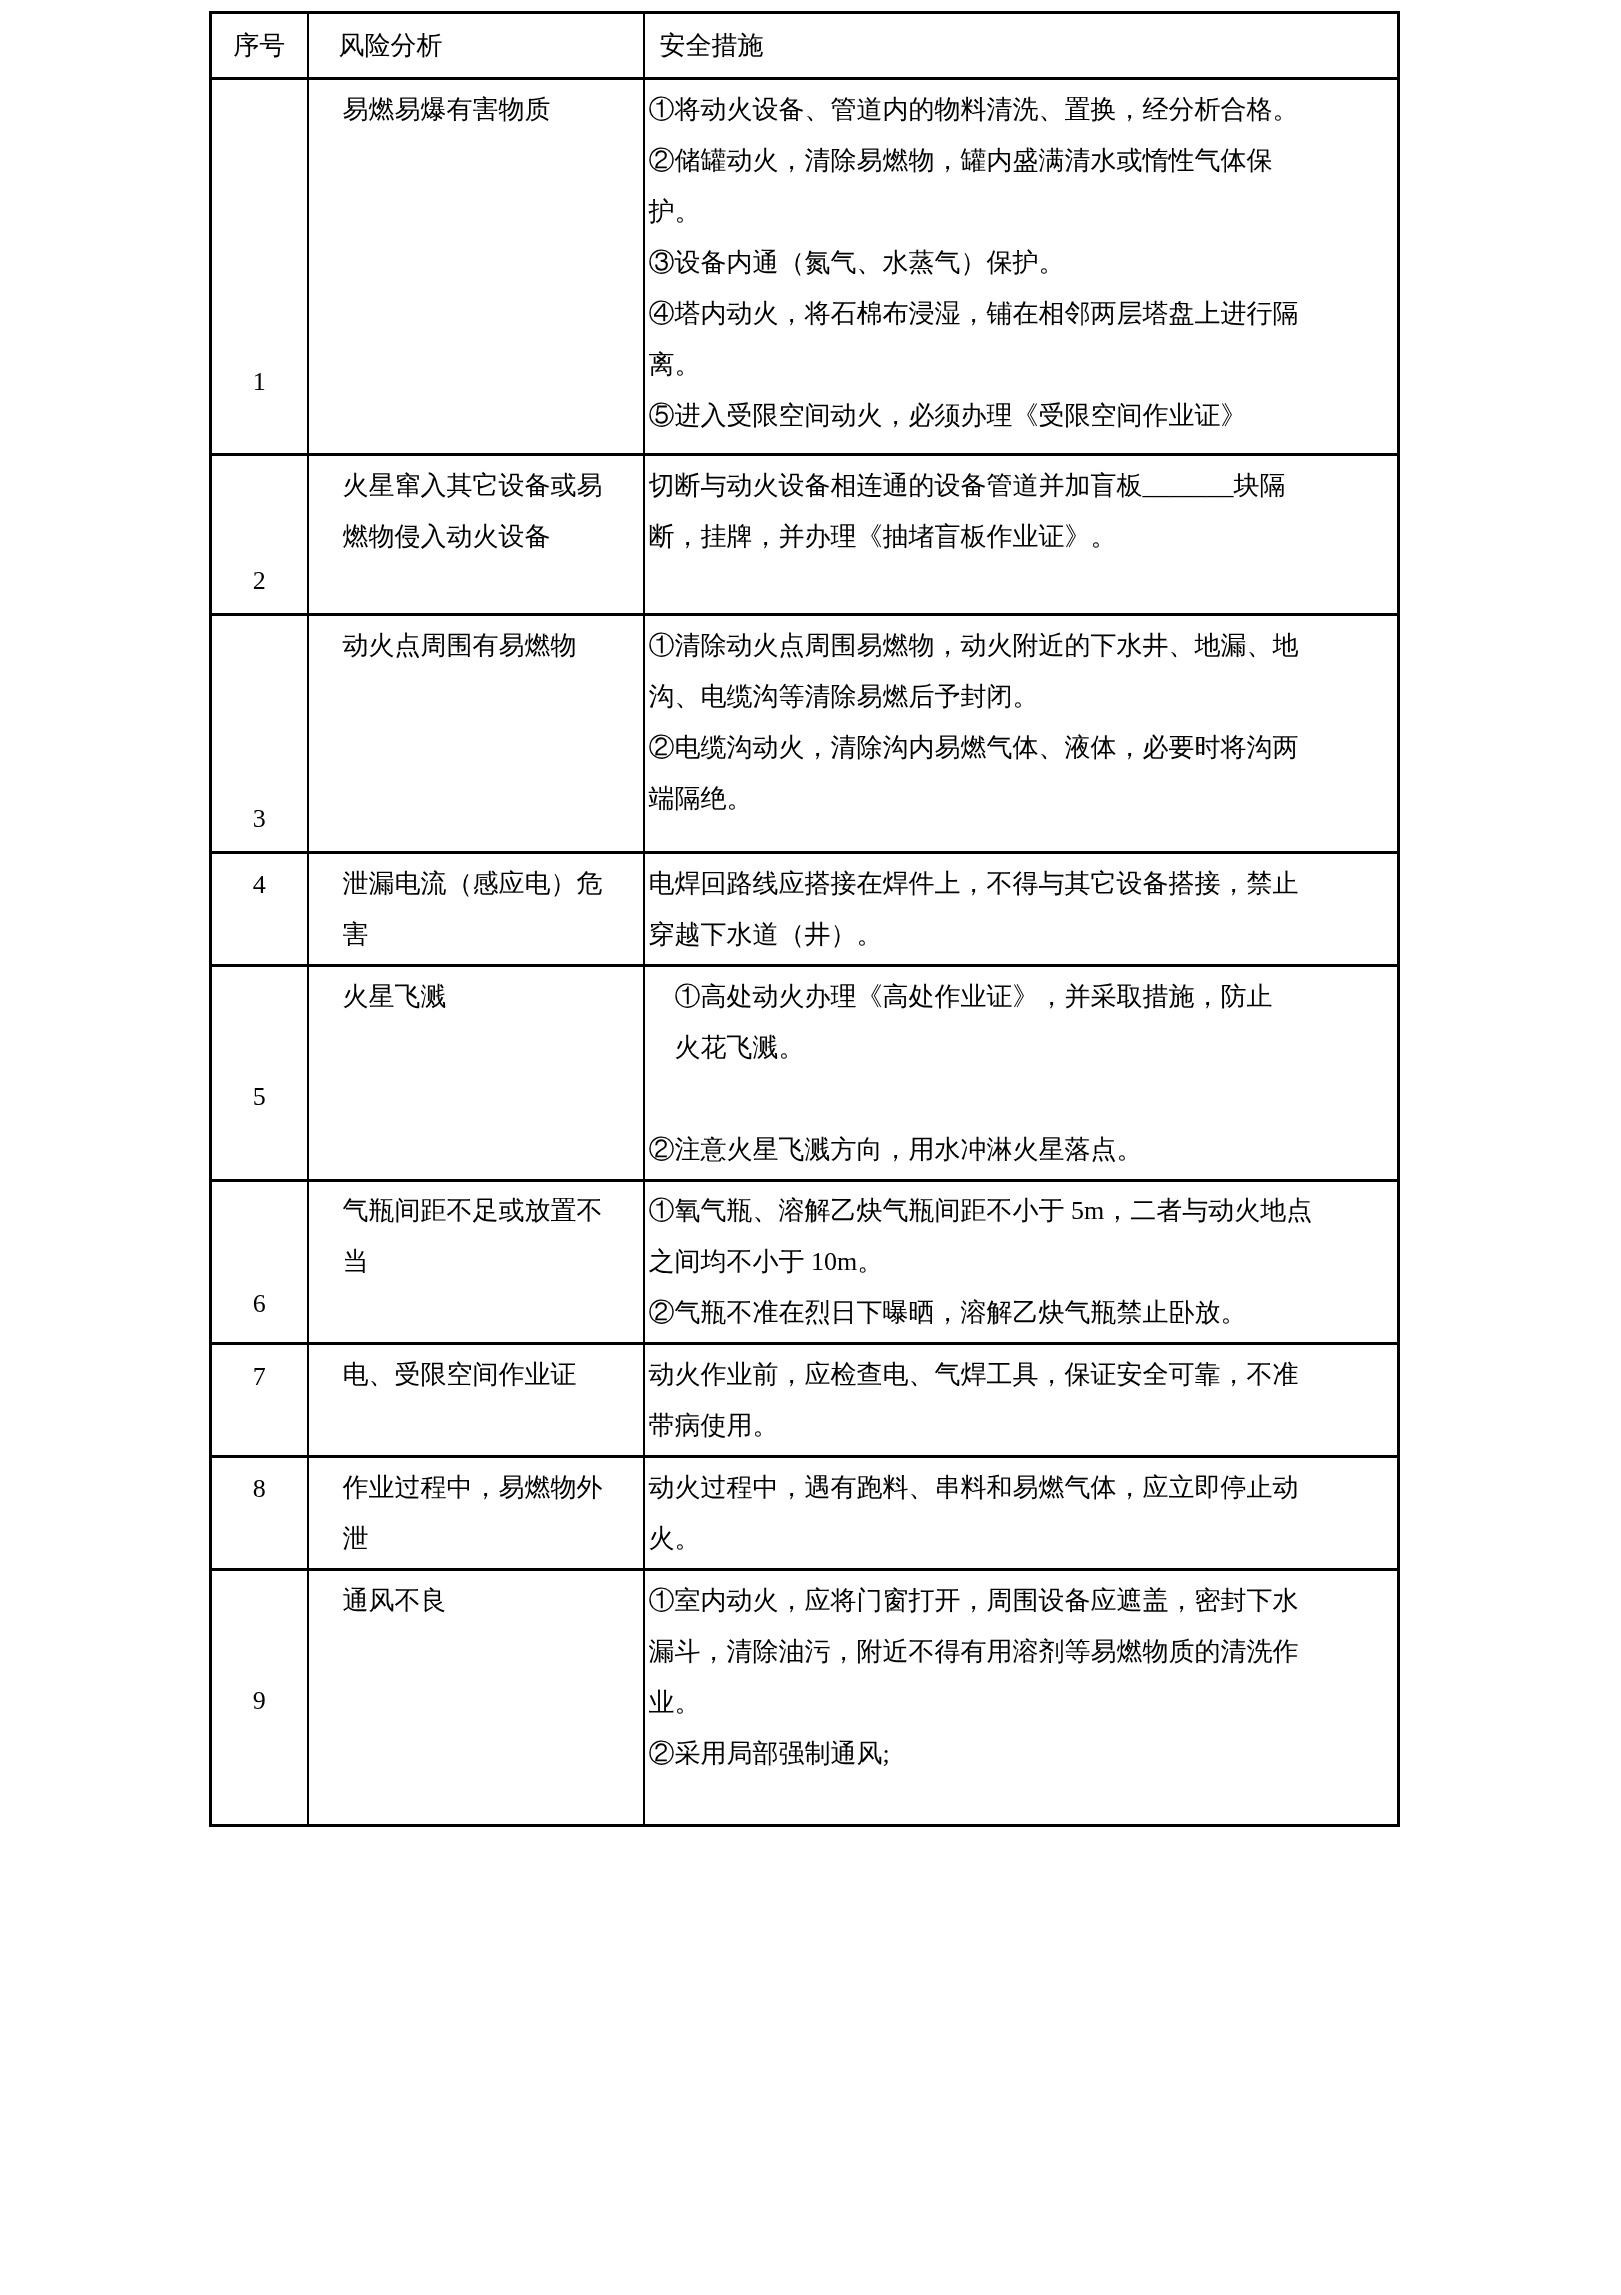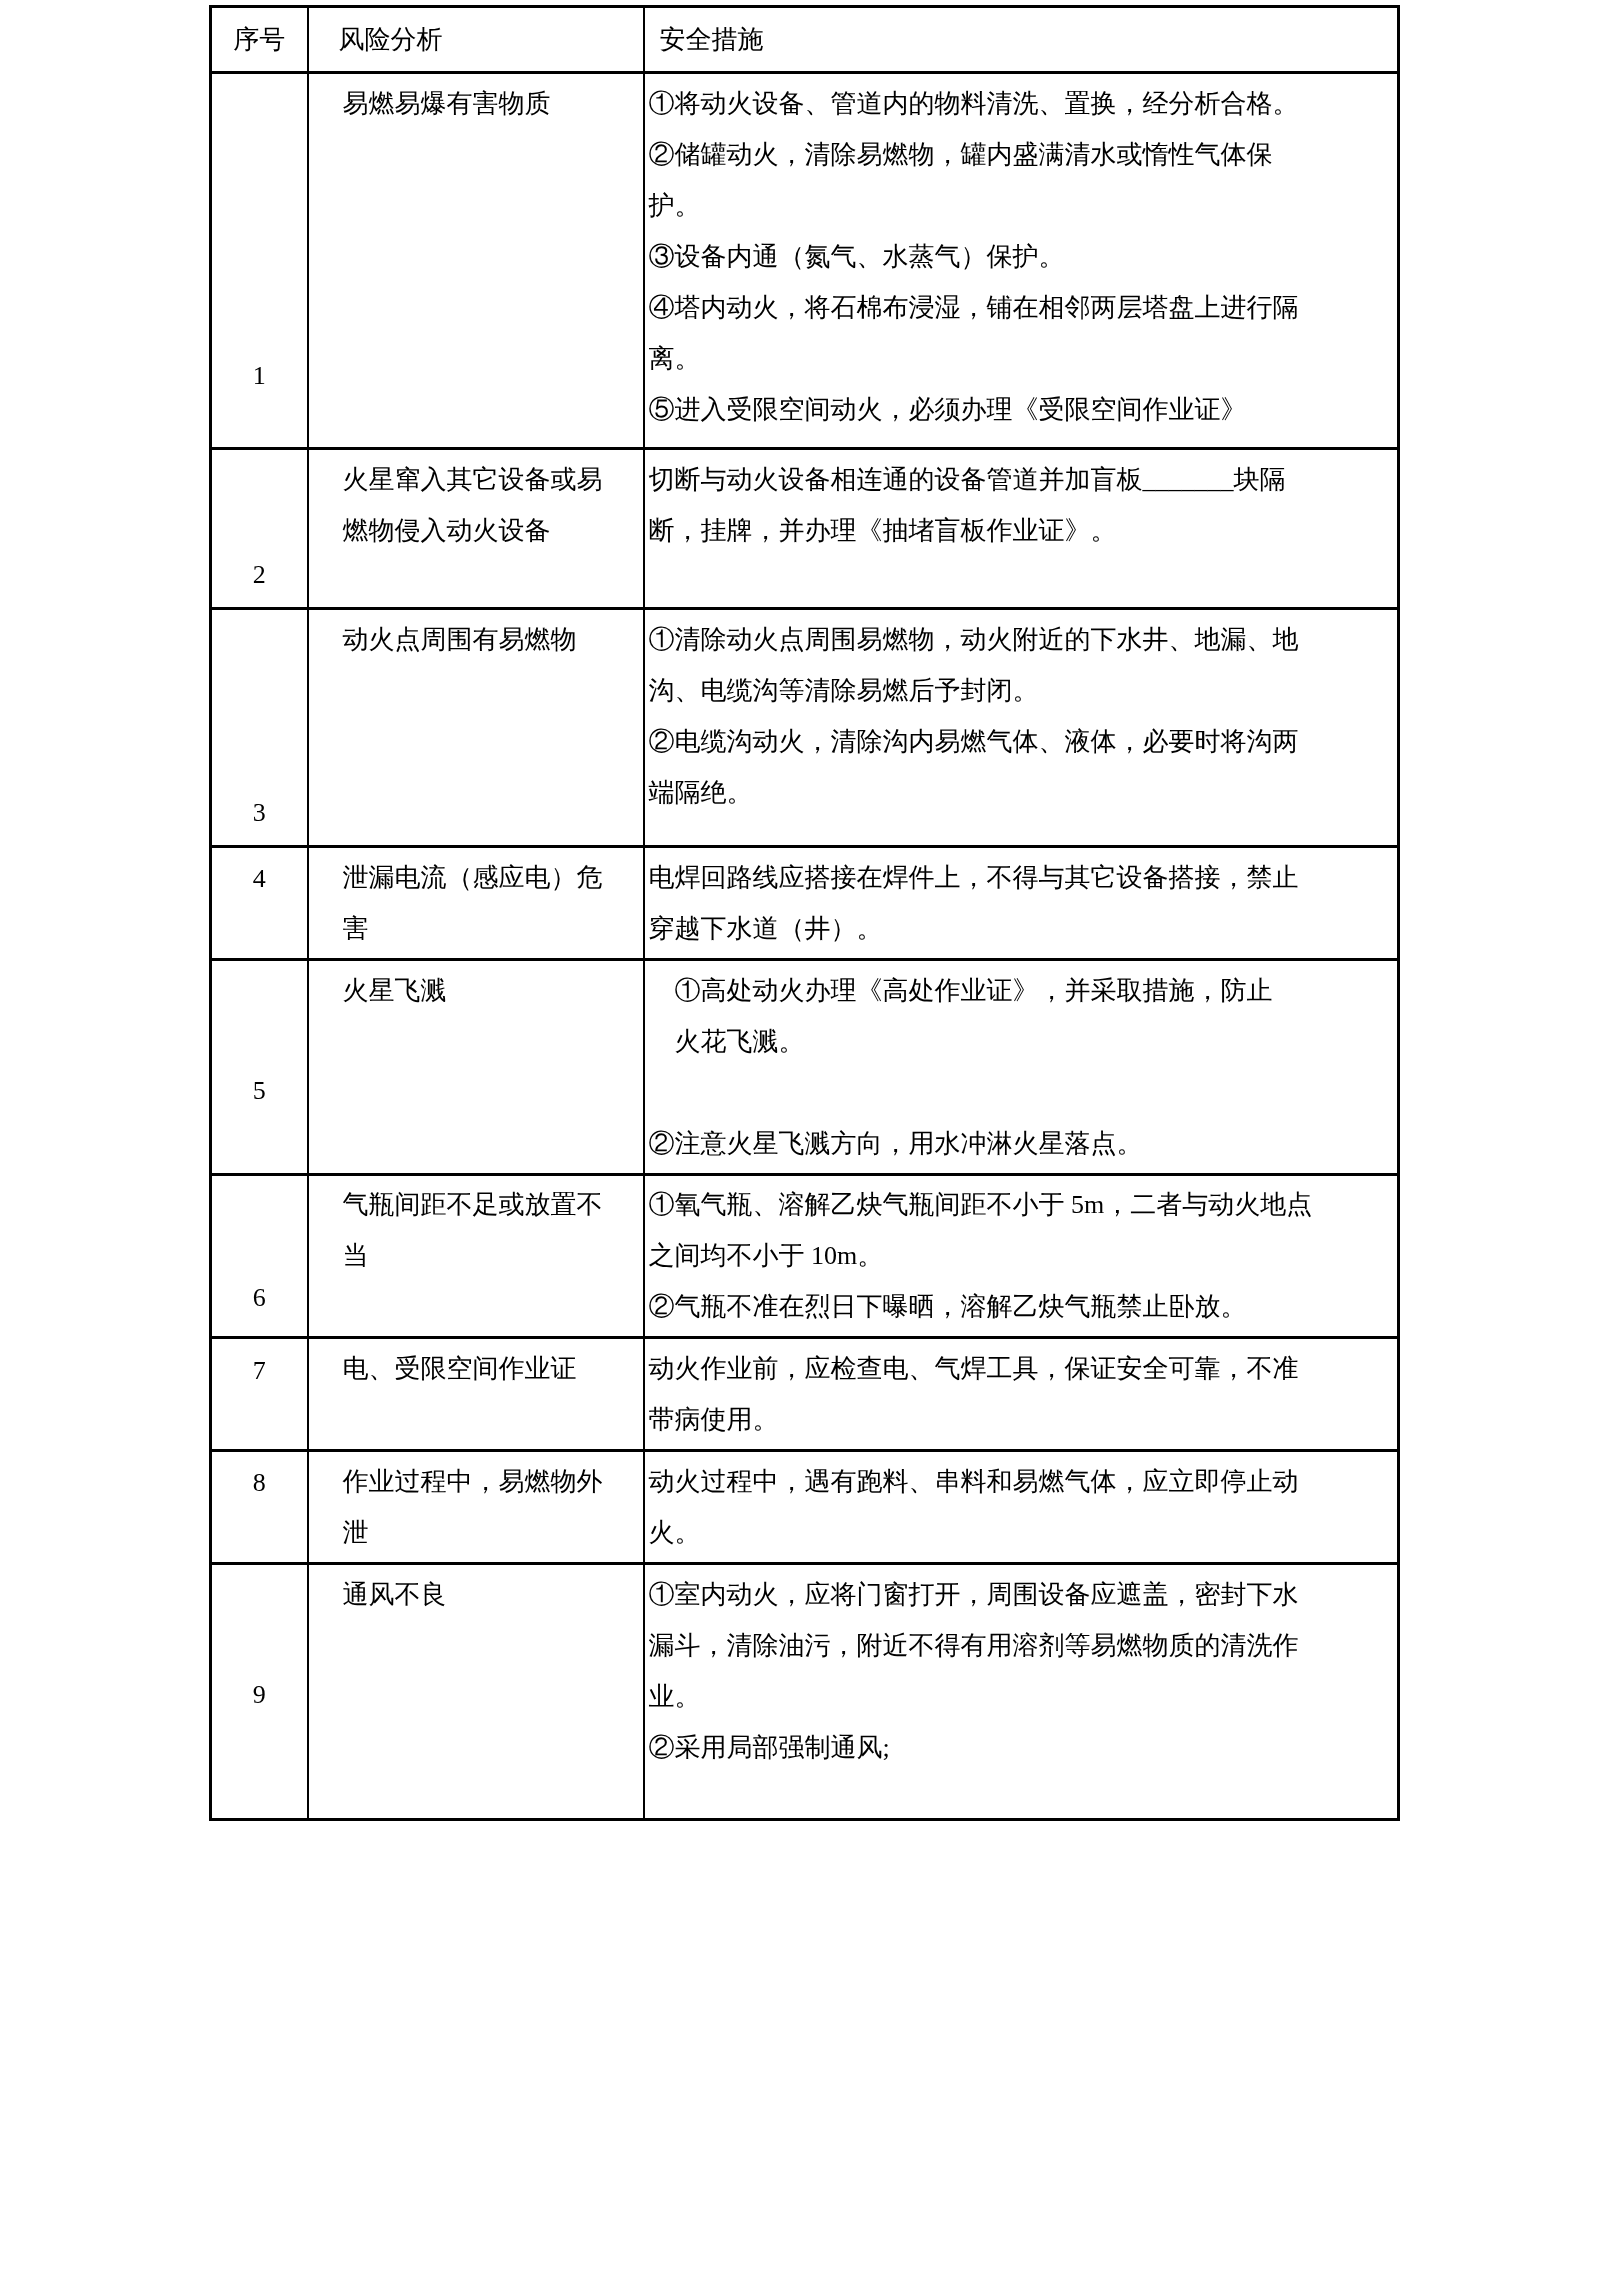--- a/index.html
+++ b/index.html
@@ -31,21 +31,21 @@
   }
   .section-heading {
     margin: 42px 0 0 246px;
     font-size: 29.5px;
     line-height: 39px;
   }
   table.risk-table {
     border-collapse: collapse;
     table-layout: fixed;
     margin-left: 209px;
-    margin-top: 5px;
+    margin-top: 11px;
     width: 1188px;
     border: 3.9px solid #000;
   }
   col.c-num  { width: 97px; }
   col.c-risk { width: 336px; }
   col.c-meas { width: 755px; }
   th, td {
     border: 2px solid #000;
     border-top-width: 3.9px;
     border-bottom-width: 3.9px;

